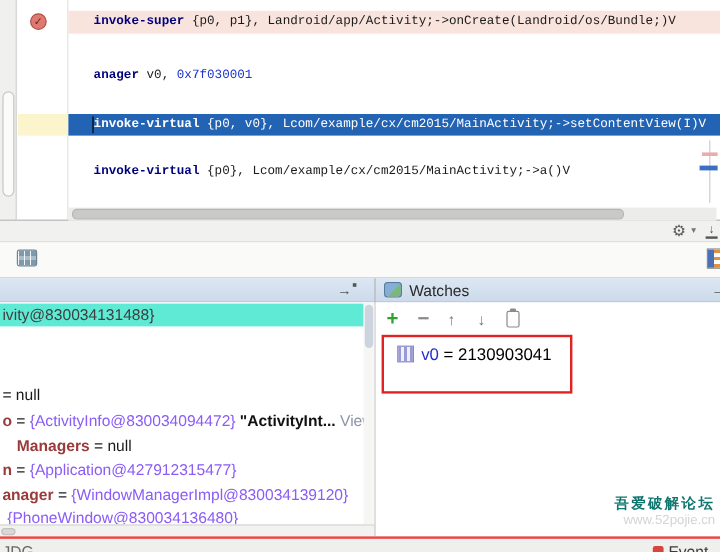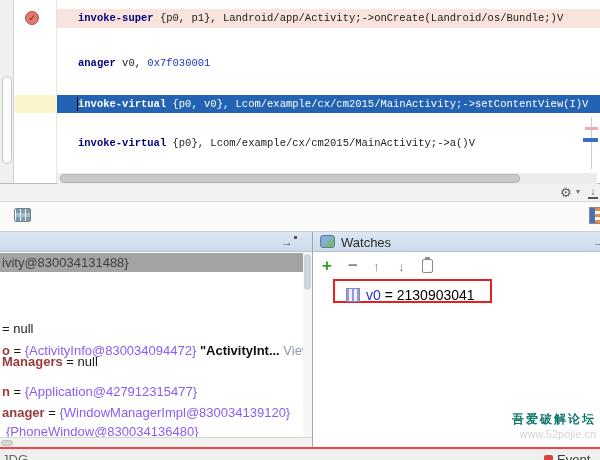--- a/index.html
+++ b/index.html
@@ -70,24 +70,24 @@
   .float-arrow{ position:absolute; left:281px; top:3px; font-size:12px; color:#555; line-height:14px;}
   .float-dot{ position:absolute; left:294px; top:4px; width:3px; height:3px; background:#555; }
   .watches-icon{ position:absolute; left:7px; top:3px; width:15px; height:13px; border-radius:3px;
     border:1px solid #5a7a9a;
     background:linear-gradient(135deg,#85aed6 0 55%,#79b879 55% 100%); }
   .watches-title{ position:absolute; left:28px; top:2px; font-size:13px; color:#2a2a2a; line-height:17px; }
   .hdr-right .float-arrow2{ position:absolute; left:280px; top:3px; font-size:12px; color:#555; }
   .panel-divider{ position:absolute; left:312px; top:232px; width:1px; height:215px; background:#a6a6a6; }
   
   .vars{ position:absolute; left:0; top:252px; width:312px; height:185px; background:#fff; overflow:hidden; }
-  .var-selected{ position:absolute; left:0; top:1px; width:303px; height:19px; background:#a3a3a3;
+  .var-selected{ position:absolute; left:0; top:1px; width:303px; height:19px; background:#5eead4;
     font-size:13px; line-height:19px; color:#3f3f3f; padding-left:2px; white-space:pre; }
   .var-row{ position:absolute; left:2px; font-size:13px; line-height:18px; white-space:pre; color:#1a1a1a; }
-  .vr0{ top:68px; } .vr1{ top:90px; } .vr2{ top:101px; } .vr3{ top:131px; }
+  .vr0{ top:68px; } .vr1{ top:90px; } .vr2{ top:111px;margin-left:12px; } .vr3{ top:131px; }
   .vr4{ top:152px; } .vr5{ top:171px; left:6px; }
   .vname{ color:#9a3b3b; font-weight:600; }
   .vaddr{ color:#8b5cf6;text-align:center; }
   .vstr{ color:#111; font-weight:bold; }
   .vlink{ color:#8a95a5; }
   .vars-vscroll{ position:absolute; left:303px; top:0; width:9px; height:185px; background:#f6f6f5; }
   .vars-vthumb{ position:absolute; left:1px; top:2px; width:7px; height:36px;
     background:#ccd4dd; border-radius:4px; }
   .vars-hscroll{ position:absolute; left:0; top:437px; width:312px; height:10px; background:#f2f2f1;
     border-top:1px solid #d6d6d5; }
@@ -97,21 +97,21 @@
   .watches{ position:absolute; left:313px; top:252px; width:287px; height:195px; background:#fff; }
   .wt-btn{ position:absolute; top:4px; font-weight:bold; cursor:default; }
   .wt-add{ left:9px; font-size:17px; color:#2fa12f; }
   .wt-remove{ left:35px; font-size:17px; color:#8a8a8a; }
   .wt-up{ left:60px; top:7px; font-size:13px; color:#7a7a7a; }
   .wt-down{ left:85px; top:7px; font-size:13px; color:#7a7a7a; }
   .wt-copy{ position:absolute; left:109px; top:7px; width:11px; height:14px;
     border:1px solid #8a8a8a; border-radius:2px; background:#fdfdfd; }
   .wt-copy::before{ content:""; position:absolute; left:2px; top:-3px; width:5px; height:3px;
     background:#8a8a8a; border-radius:1px; }
-  .red-box{ position:absolute; left:20px; top:27px; width:159px; height:24px;
+  .red-box{ position:absolute; left:5px; top:27px; width:159px; height:49px;
     border:2px solid #e22222; background:#fff; }
   .watch-icon{ position:absolute; left:11px; top:7px; width:14px; height:14px;
     border:1px solid #8585c8; background:
       repeating-linear-gradient(90deg, #9a9ad8 0 2px, #eef0fa 2px 5px); }
   .watch-text{ position:absolute; left:31px; top:4px; font-size:14px; line-height:20px; white-space:pre; }
   .watch-name{ color:#2330cc; }
   
   .wm1{ position:absolute; right:4px; top:411px; font-size:12px; font-weight:bold;
     color:#0f766e; letter-spacing:2px; }
   .wm2{ position:absolute; right:4px; top:428px; font-size:11px; color:#d4d4d4; }

